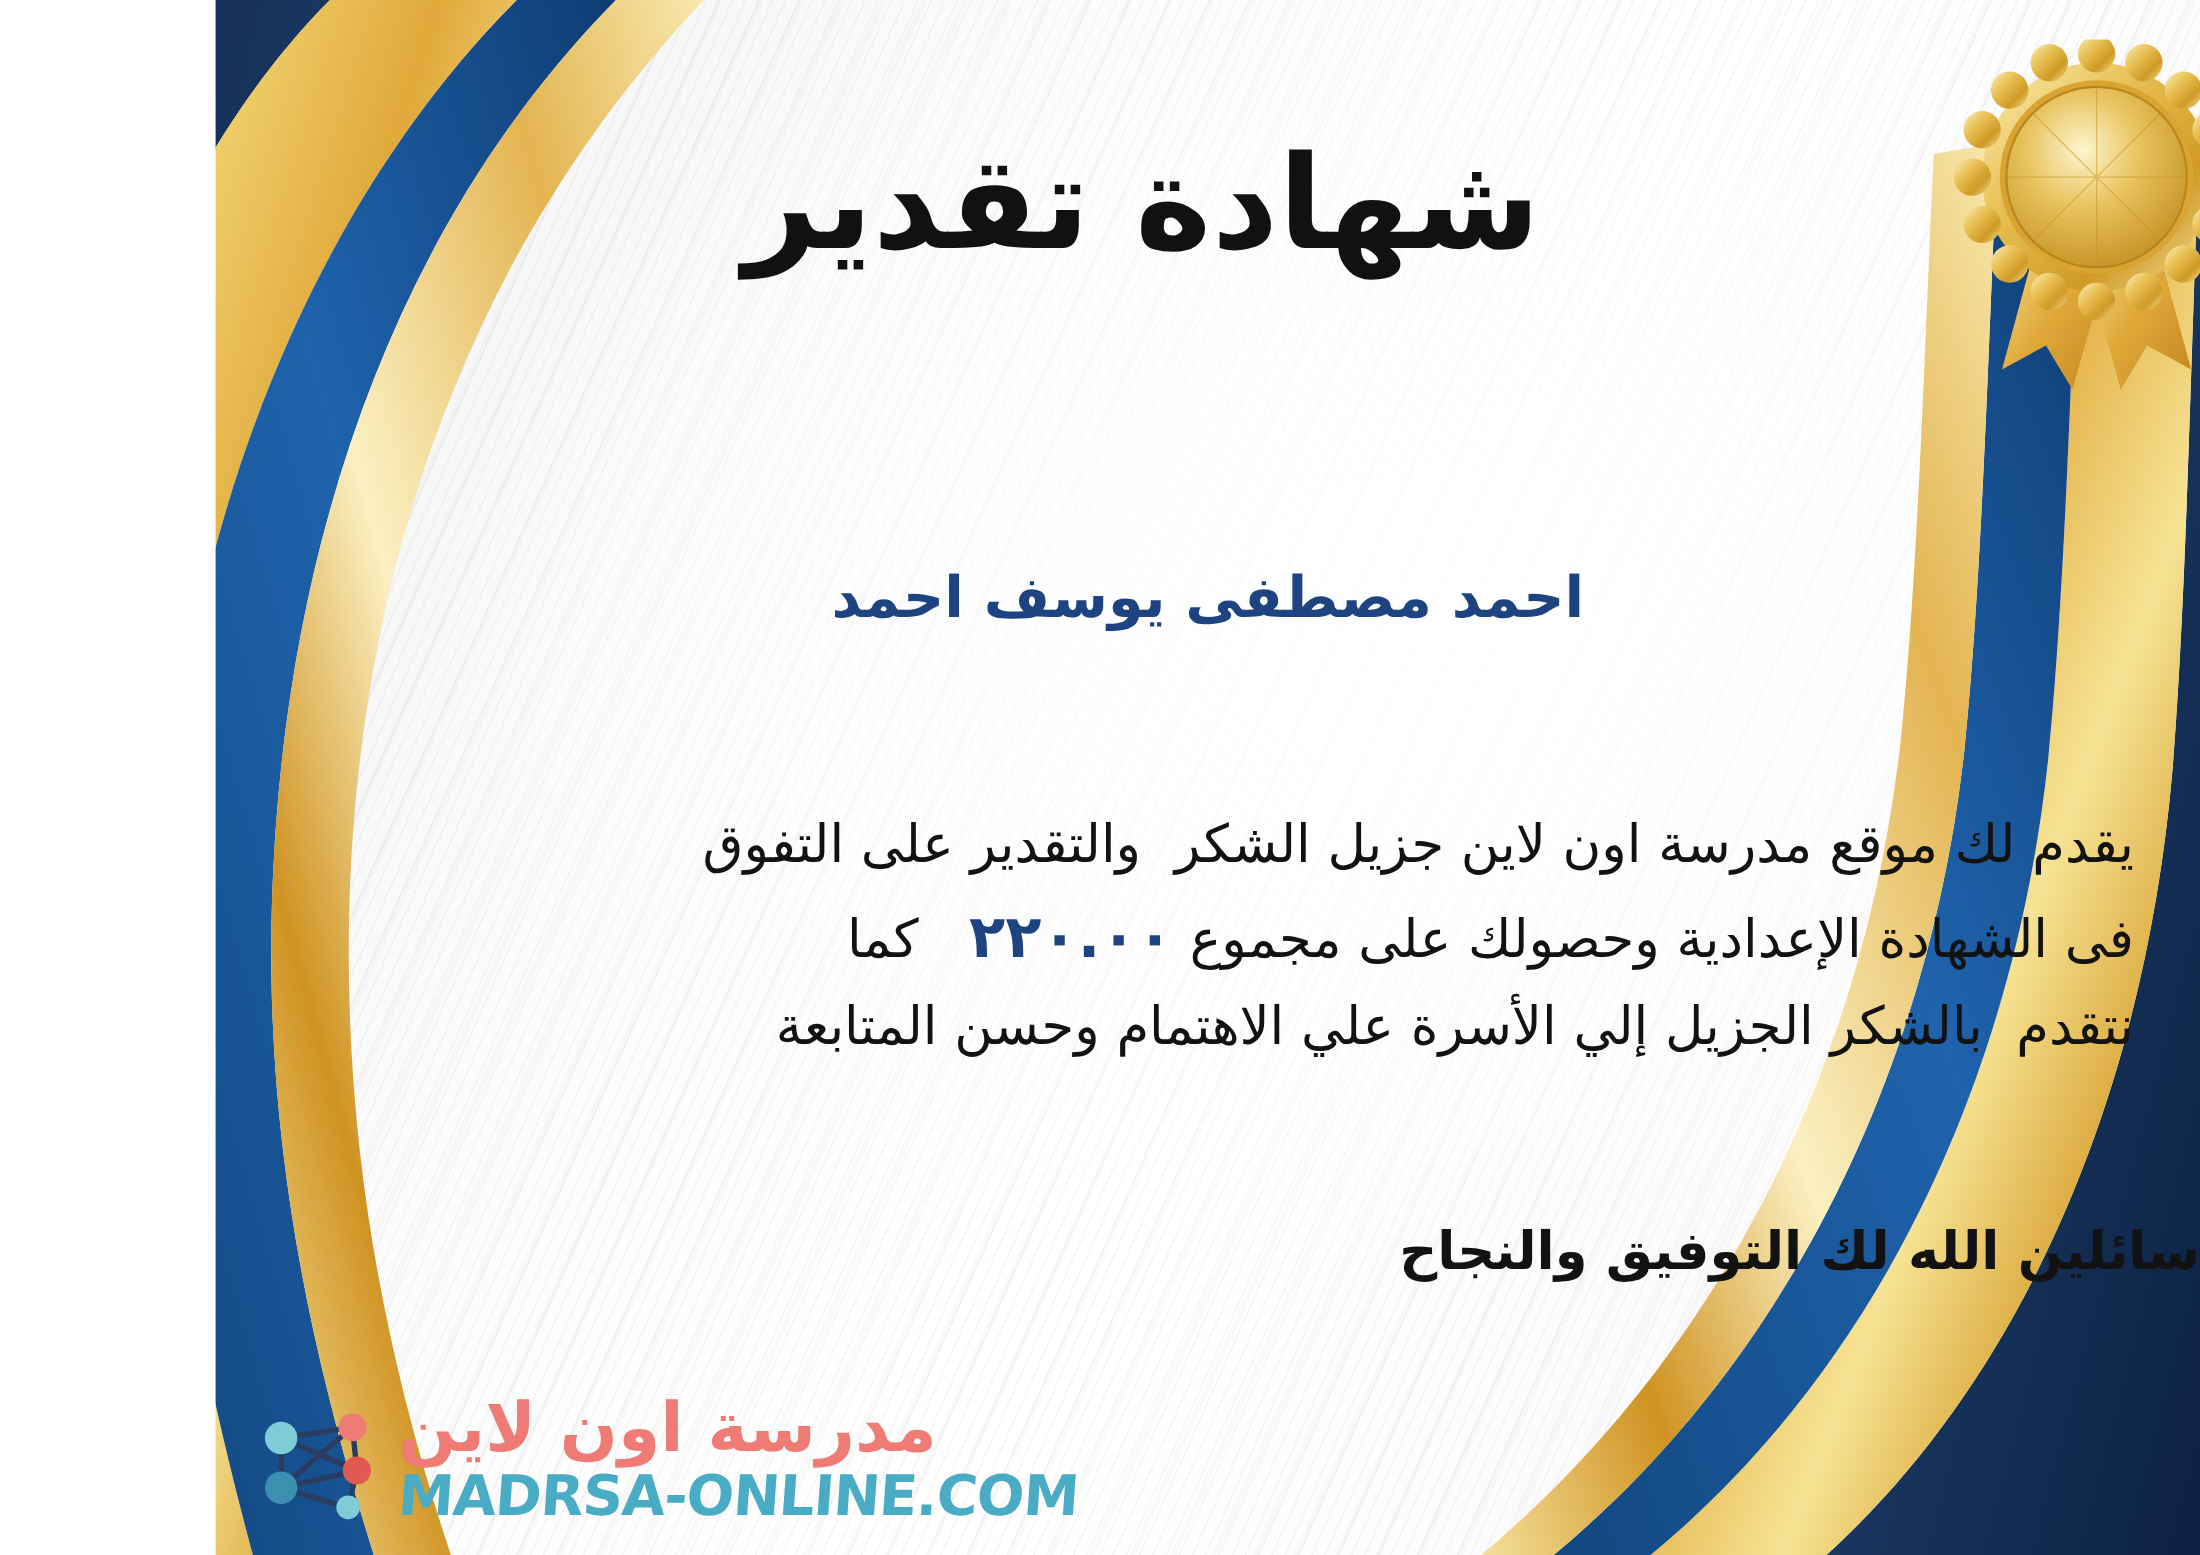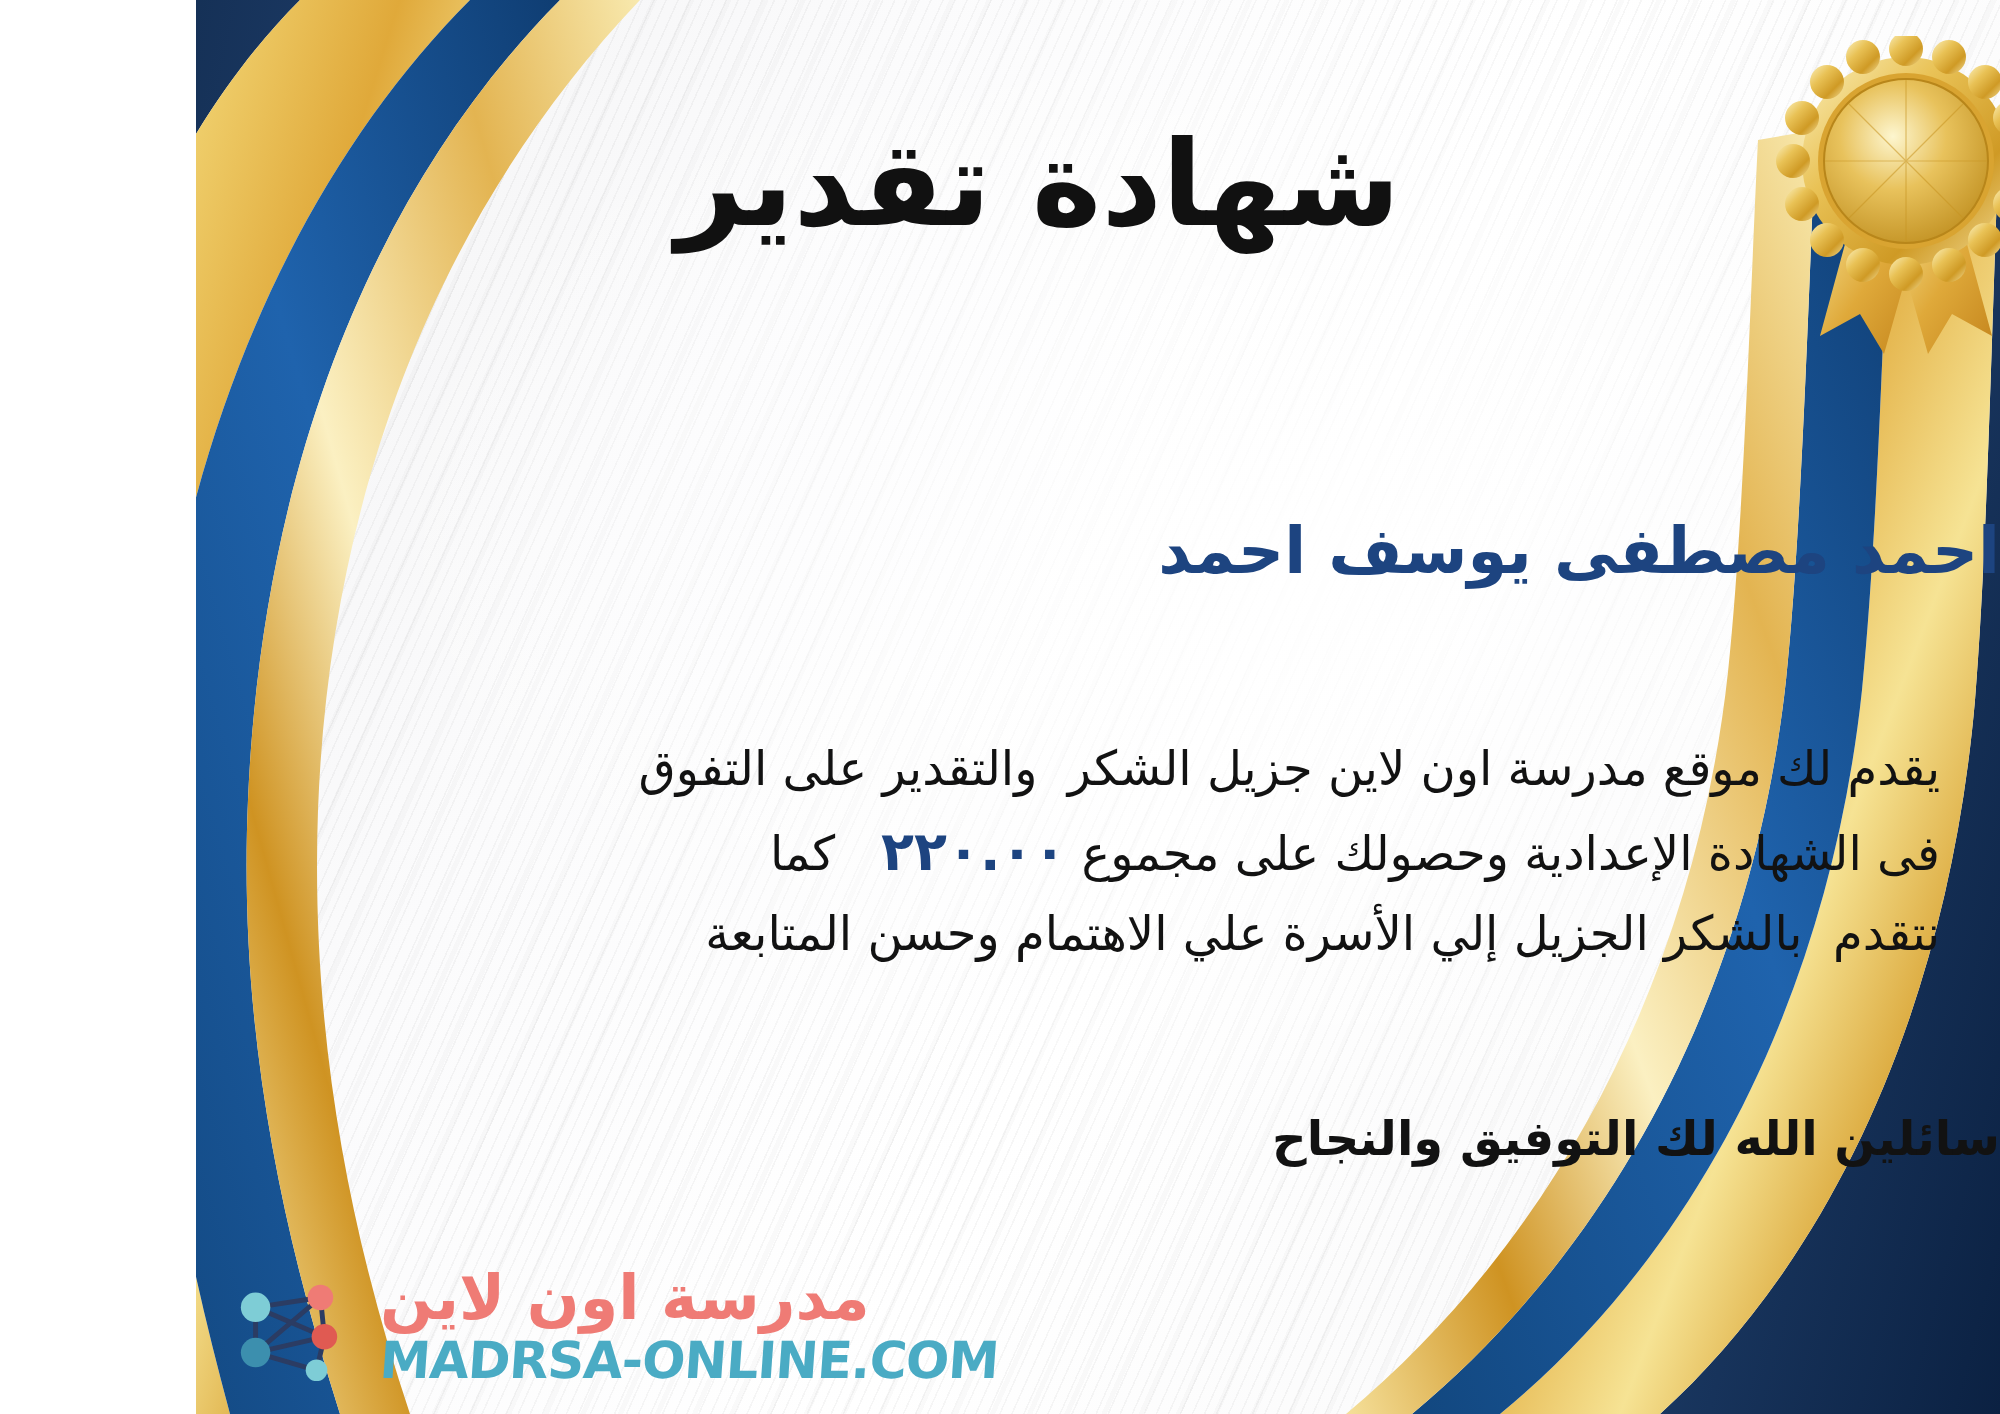--- a/index.html
+++ b/index.html
@@ -73,22 +73,22 @@
     letter-spacing:-1px;
     line-height:1.1;
     padding-right:120px;
   }
 
   .student-name{
     position:absolute;
     top:515px;
     left:0;
     right:0;
-    text-align:right;
-    font-size:64px;
+    text-align:center;
+    font-size:52px;
     font-weight:700;
     color:#1d4480;
     line-height:1.15;
   }
 
   .body-block{
     position:absolute;
     top:730px;
     left:60px;
     right:60px;
@@ -118,21 +118,21 @@
   }
 
   
   .brand{
     position:absolute;
     left:34px;
     bottom:28px;
     display:flex;
     flex-direction:row-reverse;
     align-items:flex-end;
-    gap:32px;
+    gap:14px;
     direction:rtl;
   }
   .brand-text{
     display:flex;
     flex-direction:column;
     align-items:flex-end;
     line-height:1;
   }
   .brand-ar{
     font-size:62px;

